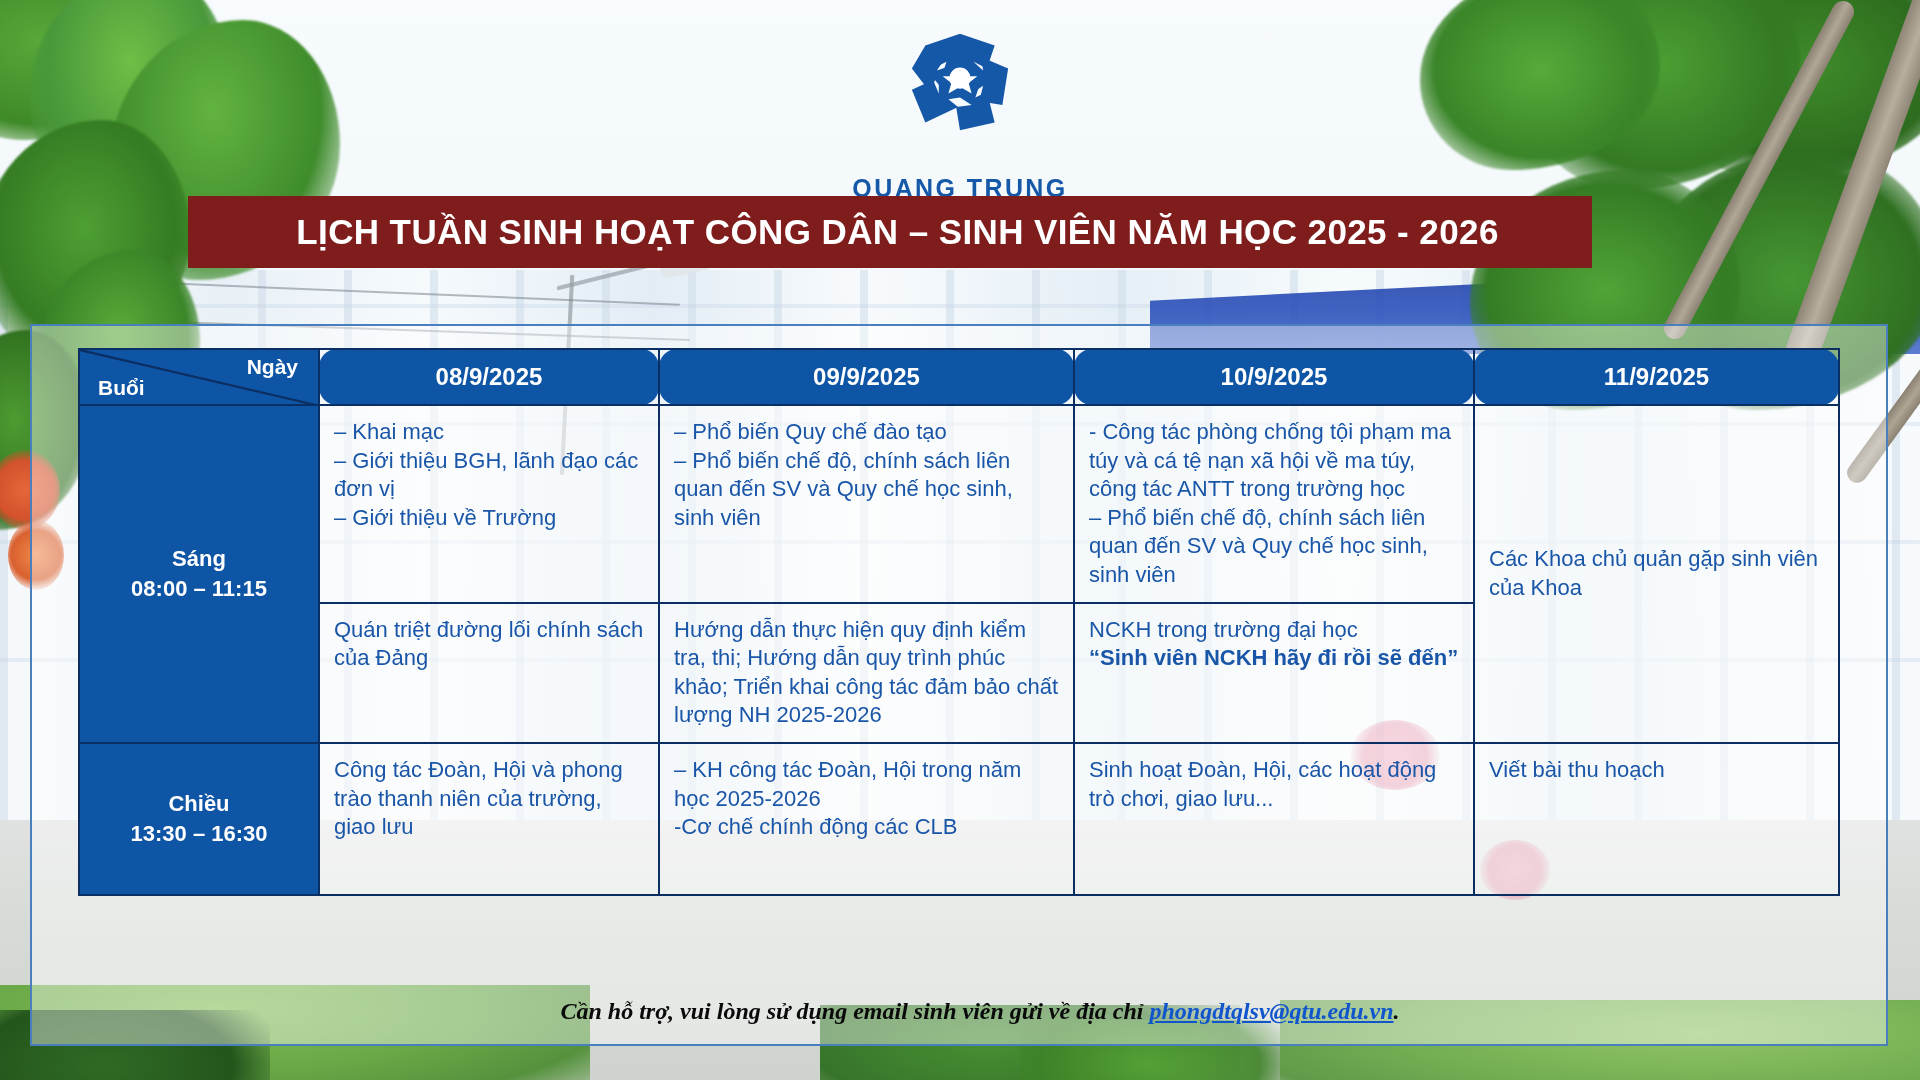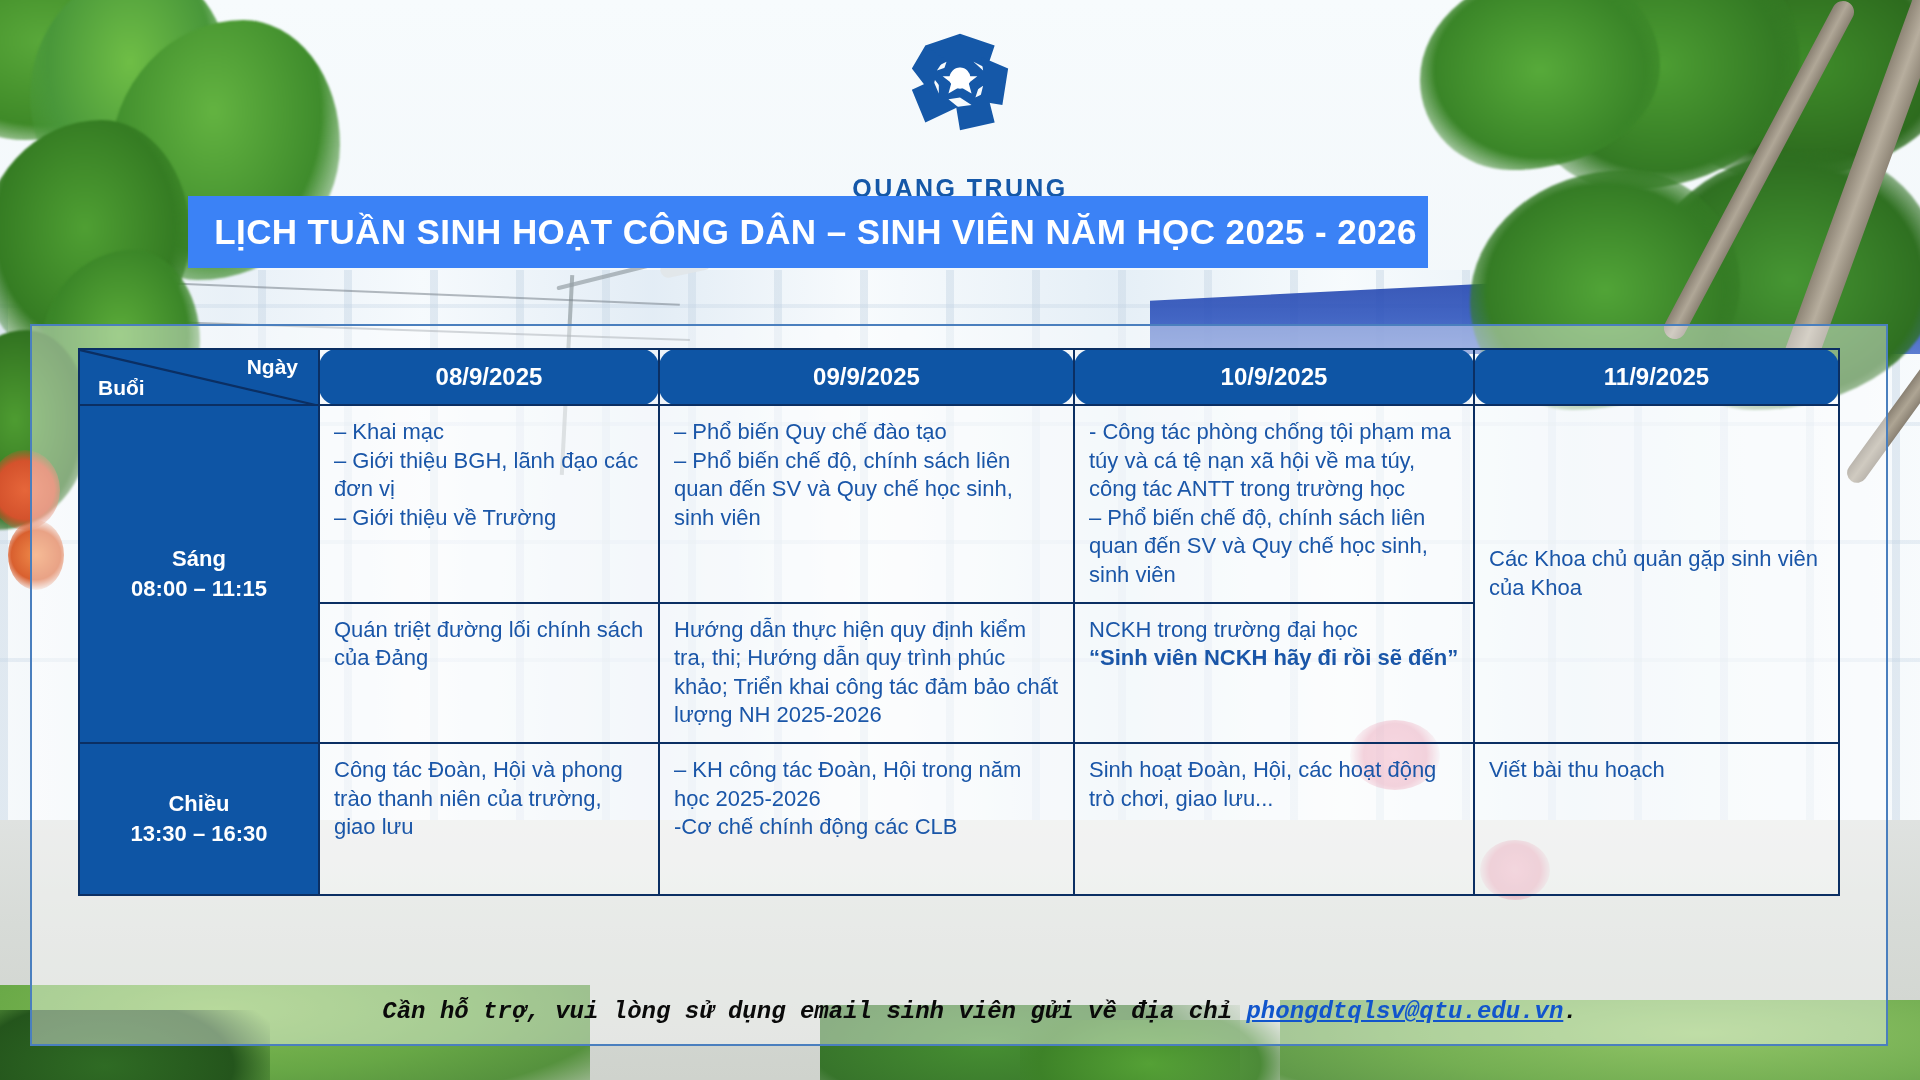--- a/index.html
+++ b/index.html
@@ -110,22 +110,22 @@
     margin-top:40px;
   }
   .logo-sub{
     font-family:"Liberation Sans", sans-serif;
     font-weight:bold; font-size:14px; letter-spacing:4.6px;
     color:#d8232a; margin-top:3px;
   }
 
   
   #title-banner{
-    position:absolute; left:188px; top:196px; width:1240px; height:72px;
-    background:#3b82f6; z-index:6;
+    position:absolute; left:188px; top:196px; width:1404px; height:72px;
+    background:#7f1d1d; z-index:6;
     display:flex; align-items:center; justify-content:center;padding-left:15px;
   }
   #title-banner .txt{
     color:#ffffff; font-weight:bold; font-size:35px;
     letter-spacing:.4px; white-space:nowrap;
     font-family:"Liberation Sans", sans-serif;
   }
 
   
   #frame{
@@ -180,21 +180,21 @@
   .cell .bold{ font-weight:bold; }
   .cell p{ margin:0; }
 
   
   #footer{
     position:absolute; left:0; right:0; top:998px; text-align:center; z-index:8;
   }
   #footer .line{
     display:inline-block;
     font-weight:bold; font-style:italic; font-size:24px; color:#0a0a0a;
-    font-family:Liberation Mono, monospace;
+    font-family:Liberation Serif, serif;
     margin-left:40px;
   }
   #footer .mail{
     color:#1155cc; text-decoration:underline;
     font-weight:bold; font-style:italic;
   }
 </style>
 </head>
 <body>
 

